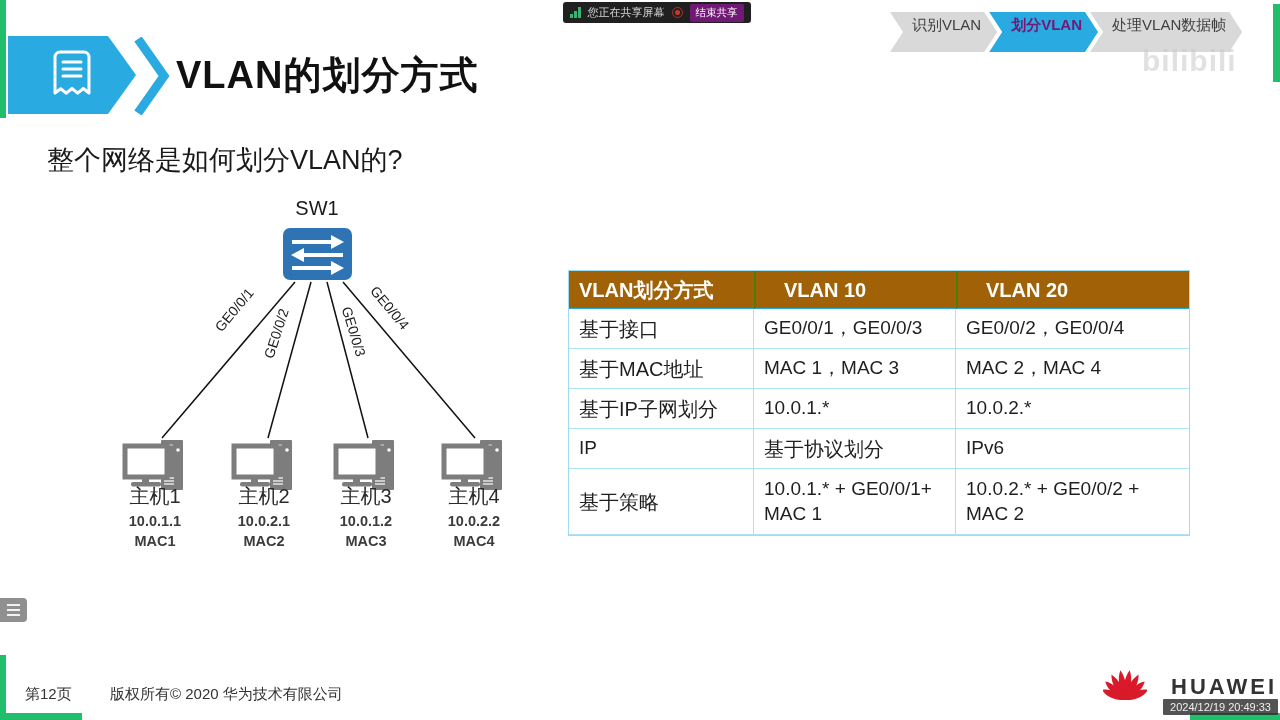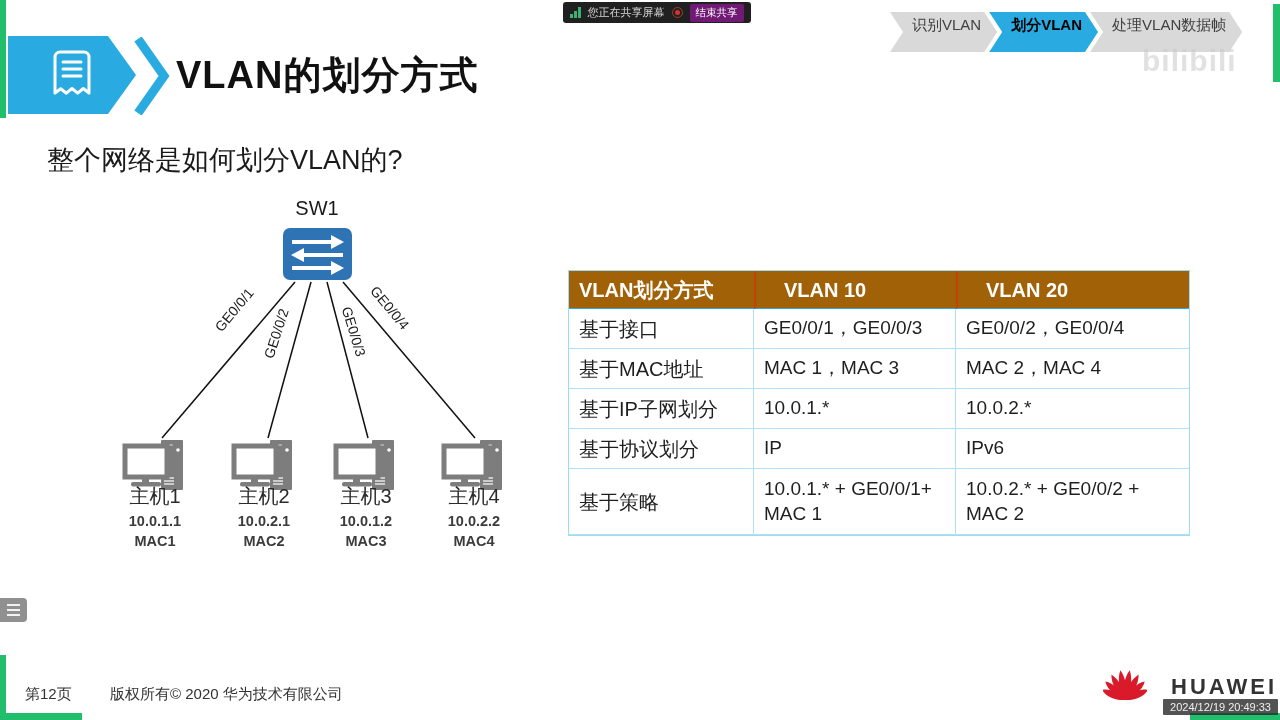--- a/index.html
+++ b/index.html
@@ -29,21 +29,21 @@
   #record-icon i { width:5px; height:5px; background:#d2342a; border-radius:50%; }
   #stop-share-btn { background:#701a75; color:#fff; font-size:10.5px; border:none;
     border-radius:2px; padding:2px 6px; white-space:nowrap; cursor:pointer; }
 
   
   #breadcrumb { position:absolute; left:890px; top:12px; display:flex; }
   .crumb { height:40px; line-height:26px; font-size:15px; padding:0 16px 0 22px;
     background:#D9D9D9; color:#404040; white-space:nowrap;
     clip-path:polygon(0 0, calc(100% - 13px) 0, 100% 50%, calc(100% - 13px) 100%, 0 100%, 13px 50%); }
   .crumb + .crumb { margin-left:-8px; }
-  .crumb.active { background:#29ABE2; color:#000000; font-weight:bold; }
+  .crumb.active { background:#29ABE2; color:#701a75; font-weight:bold; }
 
   
   #watermark { position:absolute; left:1142px; top:44px; font-size:30px; font-weight:bold;
     color:#c9c9c9; opacity:.55; filter:blur(.6px); letter-spacing:1px; }
 
   
   #title-banner { position:absolute; left:8px; top:36px; width:128px; height:78px;
     background:#29ABE2; display:flex; align-items:center;
     clip-path:polygon(0 0, calc(100% - 28px) 0, 100% 50%, calc(100% - 28px) 100%, 0 100%); }
   #doc-icon { margin-left:42px; }
@@ -61,21 +61,21 @@
   #vlan-table { position:absolute; left:568px; top:270px; width:622px;
     display:grid; grid-template-columns:185px 202px 233px;
     grid-template-rows:38px 40px 40px 40px 40px 66px;
     border:1px solid #9FDCF3; background:#fff; }
   .vt-cell { display:flex; align-items:center; border-right:1px solid #AEE2F5;
     border-bottom:1px solid #AEE2F5; padding:2px 10px; background:#fff;
     font-size:19px; color:#1f1f1f; line-height:1.3; }
   .vt-cell:nth-child(3n){ border-right:none; }
   .vt-head { background:#a16207; color:#fff; font-weight:bold; font-size:20px;
     border-bottom:1px solid #29ABE2; border-right:none;text-align:center; }
-  .vt-head.sep { border-left:2px solid #c2410c;padding-left:28px; }
+  .vt-head.sep { border-left:2px solid #4d7c0f;padding-left:28px; }
   .vt-rowlabel { font-size:20px; }
 
   
   #footer-page { position:absolute; left:25px; top:685px; font-size:15px; color:#333; }
   #footer-copyright { position:absolute; left:110px; top:685px; font-size:15px; color:#333; }
 
   
   #huawei-logo { position:absolute; left:1103px; top:670px; display:flex; align-items:center; gap:24px; }
   #huawei-text { font-size:22px; font-weight:bold; color:#333; letter-spacing:3px; }
 
@@ -217,22 +217,22 @@
     <div class="vt-cell">GE0/0/2，GE0/0/4</div>
 
     <div class="vt-cell vt-rowlabel">基于MAC地址</div>
     <div class="vt-cell">MAC 1，MAC 3</div>
     <div class="vt-cell">MAC 2，MAC 4</div>
 
     <div class="vt-cell vt-rowlabel">基于IP子网划分</div>
     <div class="vt-cell">10.0.1.*</div>
     <div class="vt-cell">10.0.2.*</div>
 
+    <div class="vt-cell">IP</div>
     <div class="vt-cell vt-rowlabel">基于协议划分</div>
-    <div class="vt-cell">IP</div>
     <div class="vt-cell">IPv6</div>
 
     <div class="vt-cell vt-rowlabel">基于策略</div>
     <div class="vt-cell">10.0.1.* + GE0/0/1+ MAC 1</div>
     <div class="vt-cell">10.0.2.* + GE0/0/2 + MAC 2</div>
   </div>
 
   <div id="footer-page">第12页</div>
   <div id="footer-copyright">版权所有© 2020 华为技术有限公司</div>
 

